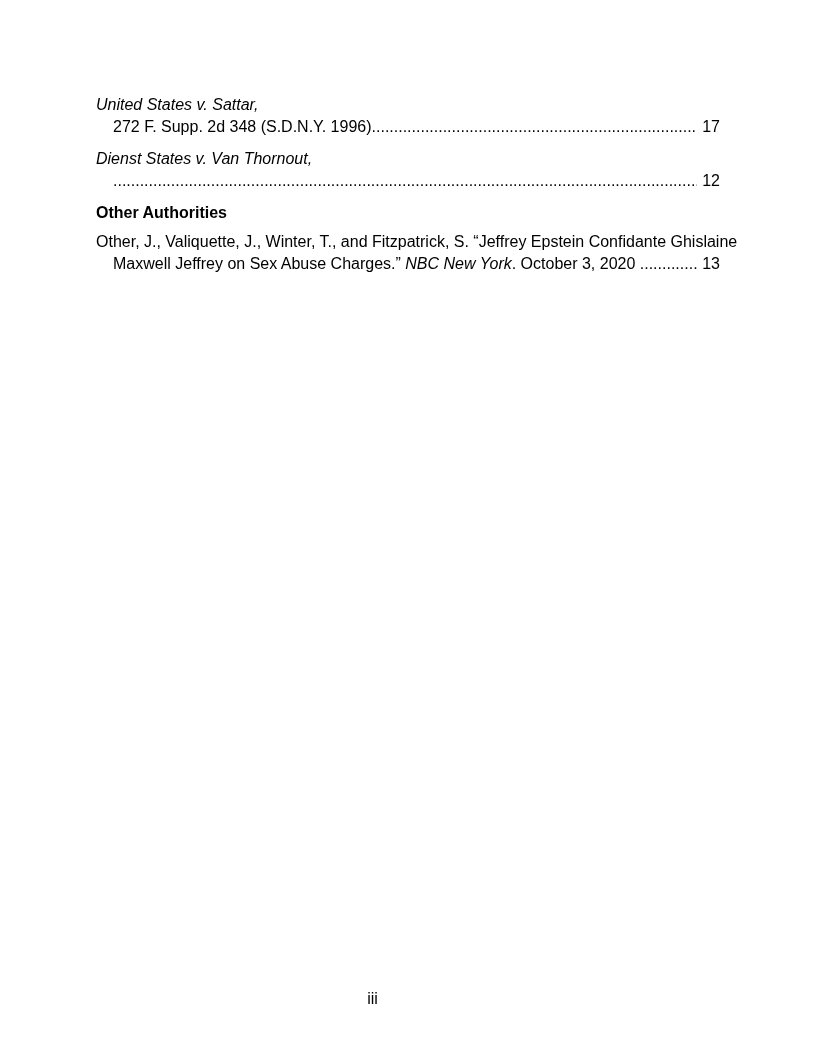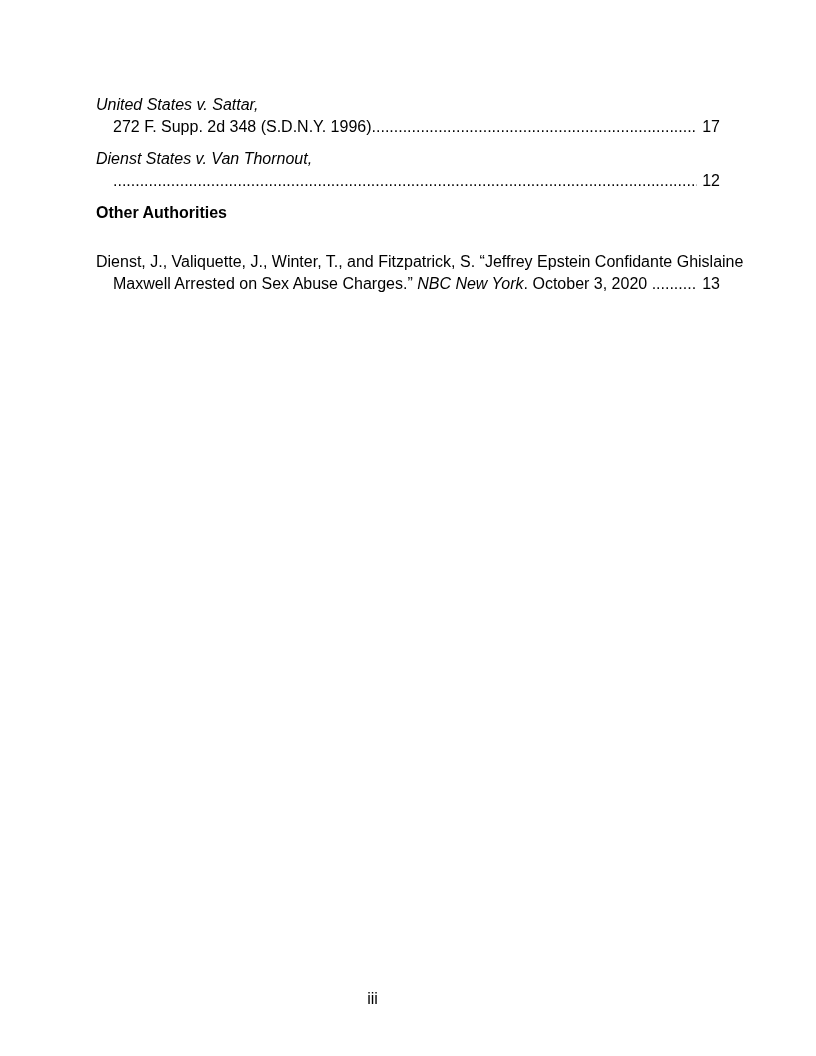--- a/index.html
+++ b/index.html
@@ -40,21 +40,21 @@
     content: "..................................................................................................................................................................................................";
   }
   .pgnum {
     flex: 0 0 auto;
     margin-left: 5px;
     white-space: pre;
   }
   .section-heading {
     font-weight: bold;
     line-height: 22px;
-    margin-bottom: 27px;
+    margin-bottom: 7px;
   }
   .italic { font-style: italic; }
   .footer {
     position: absolute;
     top: 988px;
     left: 0;
     width: 745px;
     text-align: center;
     line-height: 22px;
   }
@@ -78,23 +78,23 @@
       <div class="line case-name">Dienst States v. Van Thornout,</div>
       <div class="cite-line">
         <span class="dots"></span>
         <span class="pgnum">12</span>
       </div>
     </div>
 
     <div class="section-heading">Other Authorities</div>
 
     <div class="entry">
-      <div class="line">Dienst, J., Valiquette, J., Winter, T., and Fitzpatrick, S. “Jeffrey Epstein Confidante Ghislaine</div>
+      <div class="line">Other, J., Valiquette, J., Winter, T., and Fitzpatrick, S. “Jeffrey Epstein Confidante Ghislaine</div>
       <div class="cite-line">
-        <span class="cite-text"><span>Maxwell Arrested on Sex Abuse Charges.” </span><span class="italic">NBC New York</span><span>. October 3, 2020 </span></span>
+        <span class="cite-text"><span>Maxwell Jeffrey on Sex Abuse Charges.” </span><span class="italic">NBC New York</span><span>. October 3, 2020 </span></span>
         <span class="dots"></span>
         <span class="pgnum">13</span>
       </div>
     </div>
 
   </div>
 
   <div class="footer">iii</div>
 </div>
 

